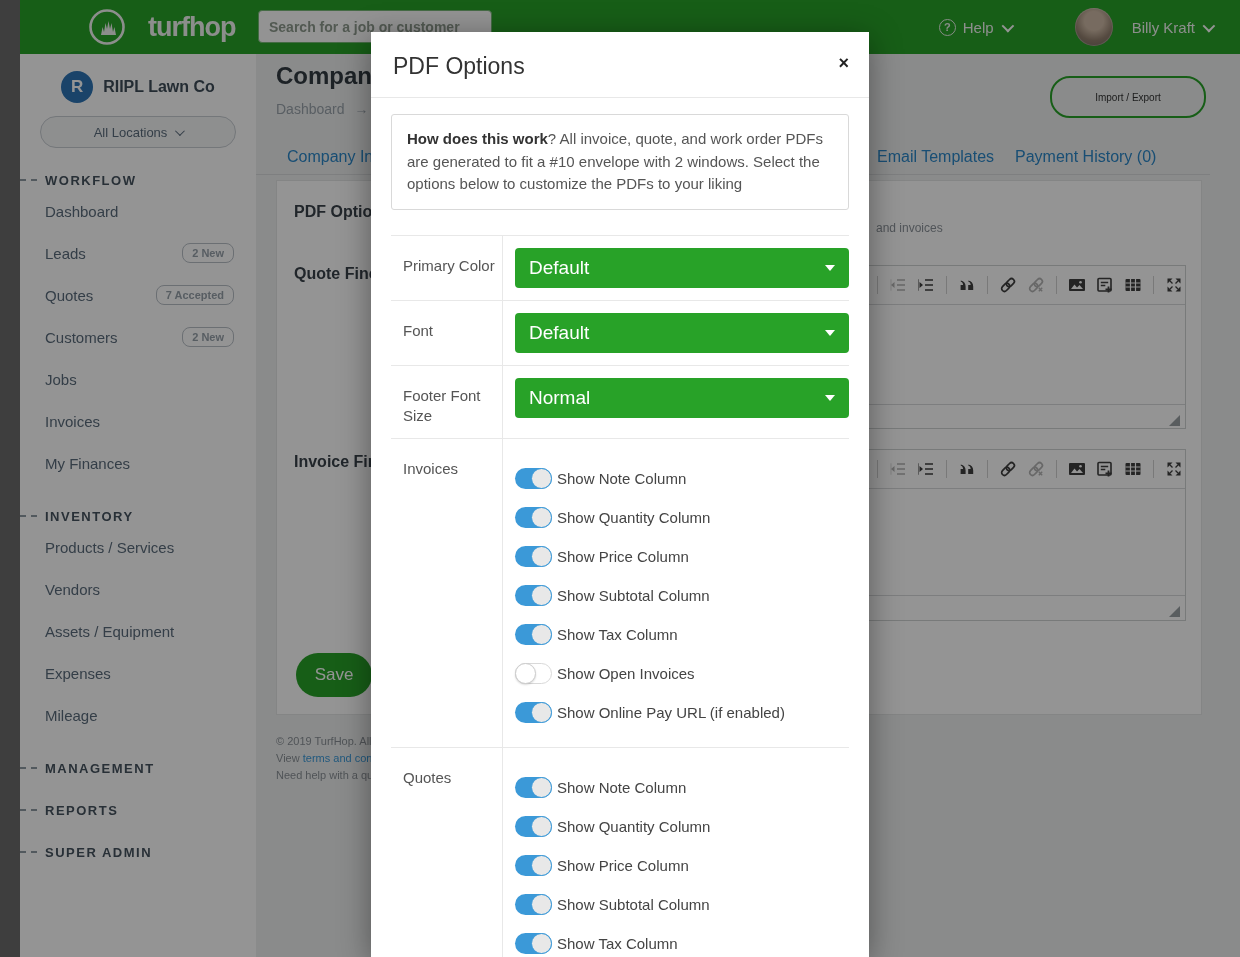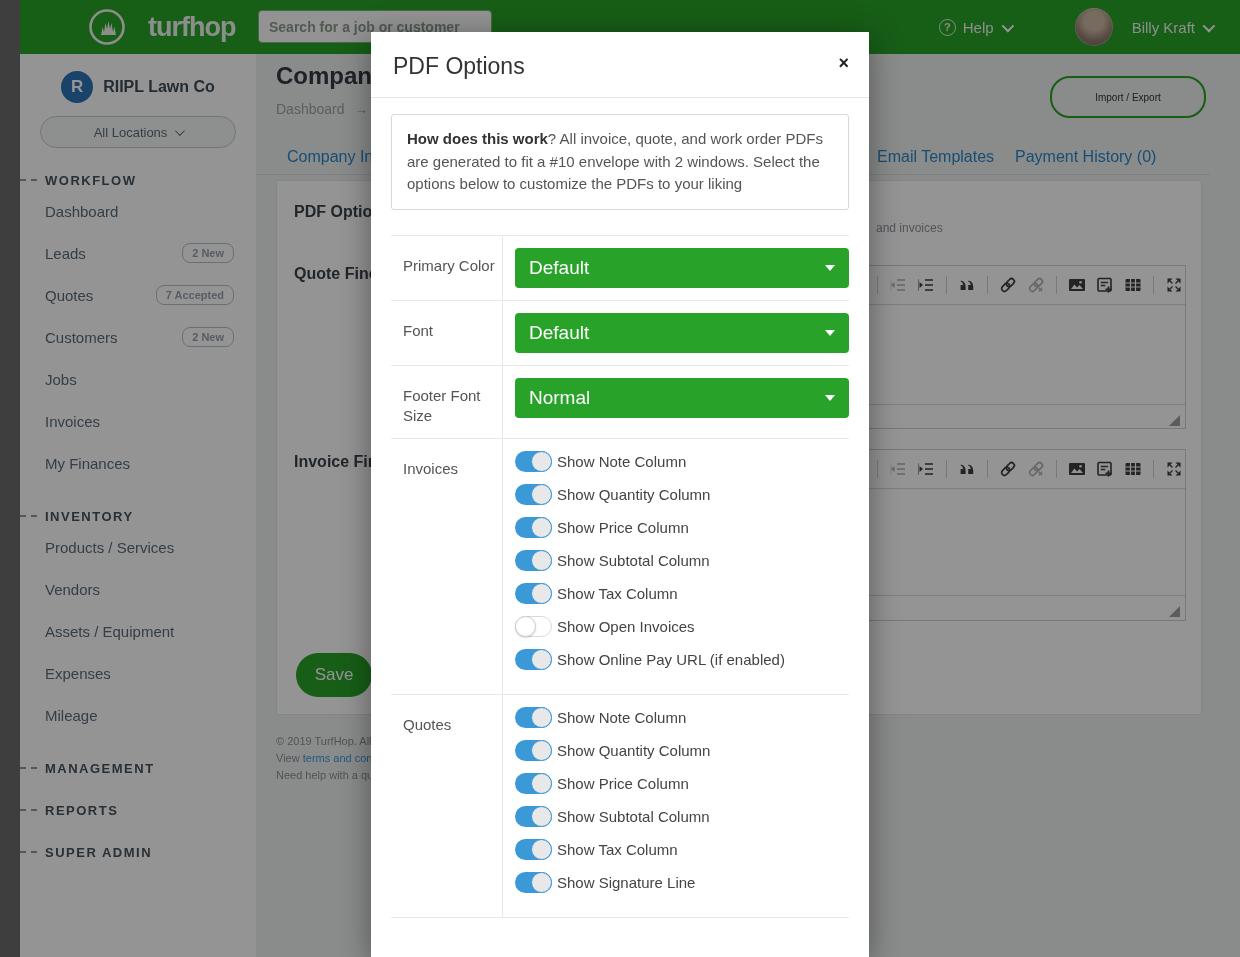--- a/index.html
+++ b/index.html
@@ -82,21 +82,21 @@
   .opt-table{margin-top:25px;}
   .opt-row{display:flex;border-top:1px solid #e8e8e8;}
   .opt-table .opt-row:last-child{border-bottom:1px solid #e8e8e8;}
   .opt-label{width:112px;flex:0 0 auto;padding:20px 6px 12px 12px;border-right:1px solid #e8e8e8;
              font-size:15px;color:#555;box-sizing:border-box;line-height:1.35;}
   .opt-control{flex:1;padding:12px 0 12px 12px;}
   .gsel{height:40px;background:#28a228;border-radius:4px;position:relative;display:flex;align-items:center;
         color:#fff;font-size:19px;padding-left:14px;cursor:pointer;}
   .gsel .caret{position:absolute;right:14px;top:17px;width:0;height:0;
                border-left:5px solid transparent;border-right:5px solid transparent;border-top:6px solid #fff;}
-  .toggle-line{clear:both;margin-bottom:11px;line-height:22px;font-size:15px;color:#444;}
+  .toggle-line{clear:both;margin-bottom:11px;line-height:22px;font-size:15px;color:#444;margin-top:17px;}
   .toggle{float:left;position:relative;width:37px;height:21px;border-radius:11px;margin-right:5px;cursor:pointer;}
   .toggle.on{background:#3b99d8;}
   .toggle.on .knob{position:absolute;right:0;top:0;width:21px;height:21px;border-radius:50%;
                    background:#e8e8e8;border:1px solid #3b99d8;box-sizing:border-box;}
   .toggle.off{background:#fff;border:1px solid #d9d9d9;box-sizing:border-box;}
   .toggle.off .knob{position:absolute;left:-1px;top:-1px;width:21px;height:21px;border-radius:50%;
                     background:#fff;border:1px solid #ccc;box-sizing:border-box;box-shadow:0 1px 2px rgba(0,0,0,.15);}
   .help-q{display:inline-flex;width:16px;height:16px;border:2px solid #3b99d8;border-radius:50%;color:#3b99d8;
           font-size:11px;font-weight:700;align-items:center;justify-content:center;margin-left:4px;
           box-sizing:border-box;vertical-align:middle;cursor:pointer;}

